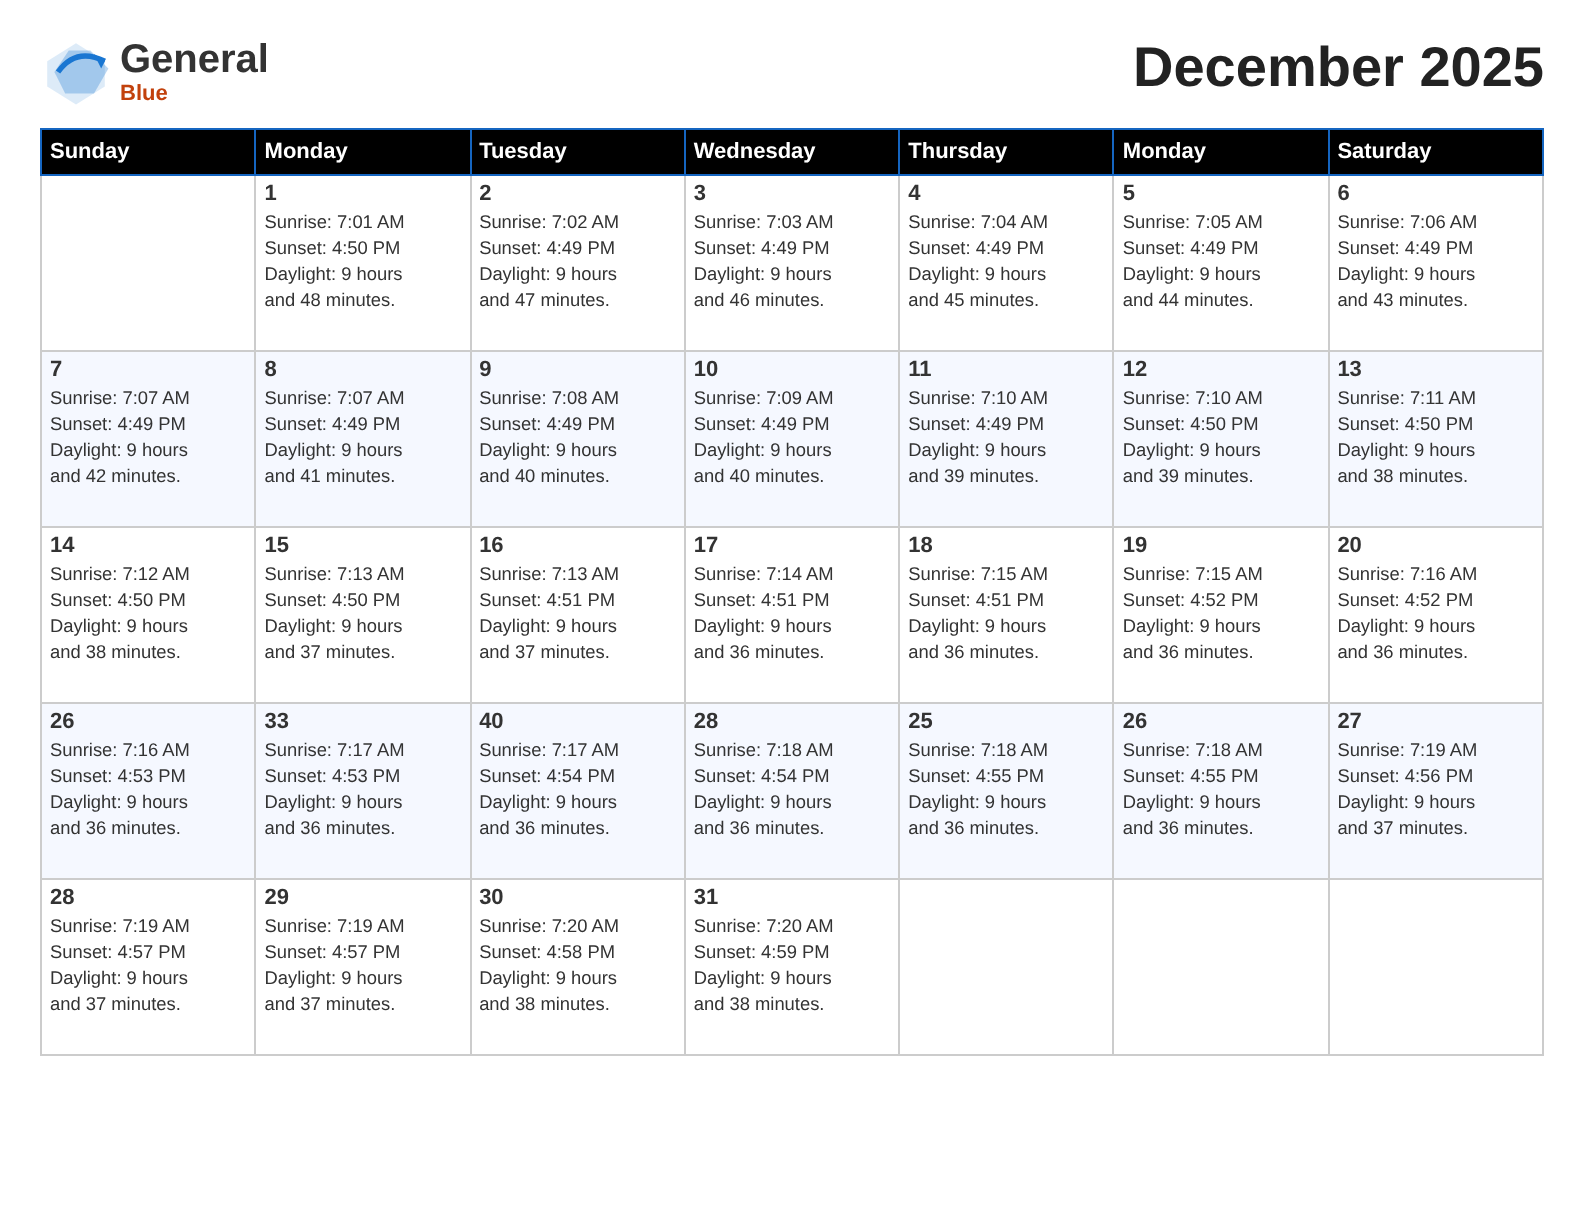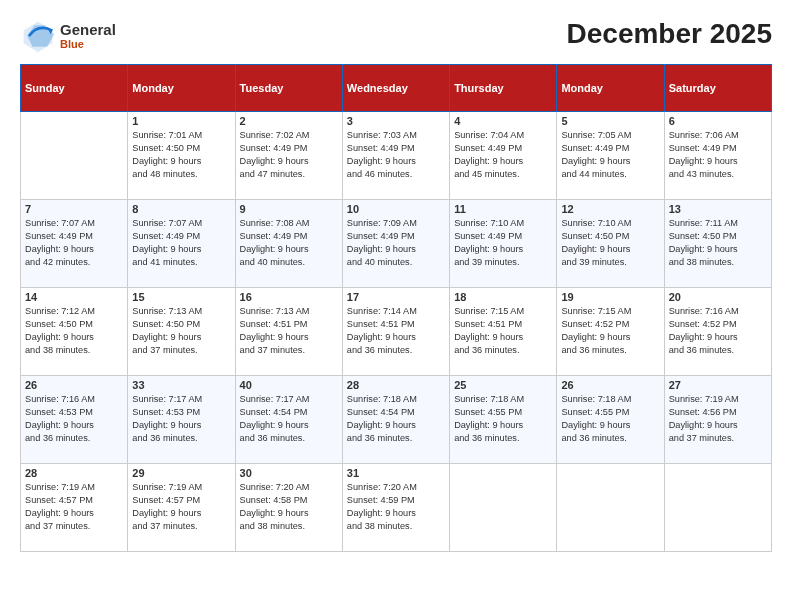--- a/index.html
+++ b/index.html
@@ -25,21 +25,21 @@
       display: flex;
       align-items: center;
       gap: 4px;
     }
     .logo-text {
       display: flex;
       flex-direction: column;
       line-height: 1.1;
     }
     .logo-general {
-      font-size: 15px;
+      font-size: 20px;
       font-weight: bold;
       color: #333;
     }
     .logo-blue {
       font-size: 11px;
       font-weight: bold;
       color: #c2410c;
     }
     .logo-icon {
       width: 36px;
@@ -57,25 +57,25 @@
     .location {
       font-size: 13px;
       color: #555;
     }
     .calendar {
       width: 100%;
       border-collapse: collapse;
       font-size: 10px;
     }
     .calendar thead th {
-      background: #b91c1c;
+      background: #000000;
       color: #fff;
       font-size: 11px;
       font-weight: bold;
-      padding: 17px 4px;
+      padding: 5px 4px;
       border: 1px solid #1565c0;
       text-align: left;
     }
     .calendar tbody td {
       border: 1px solid #ccc;
       vertical-align: top;
       padding: 3px 4px;
       width: calc(100% / 7);
       min-height: 80px;
       height: 88px;

